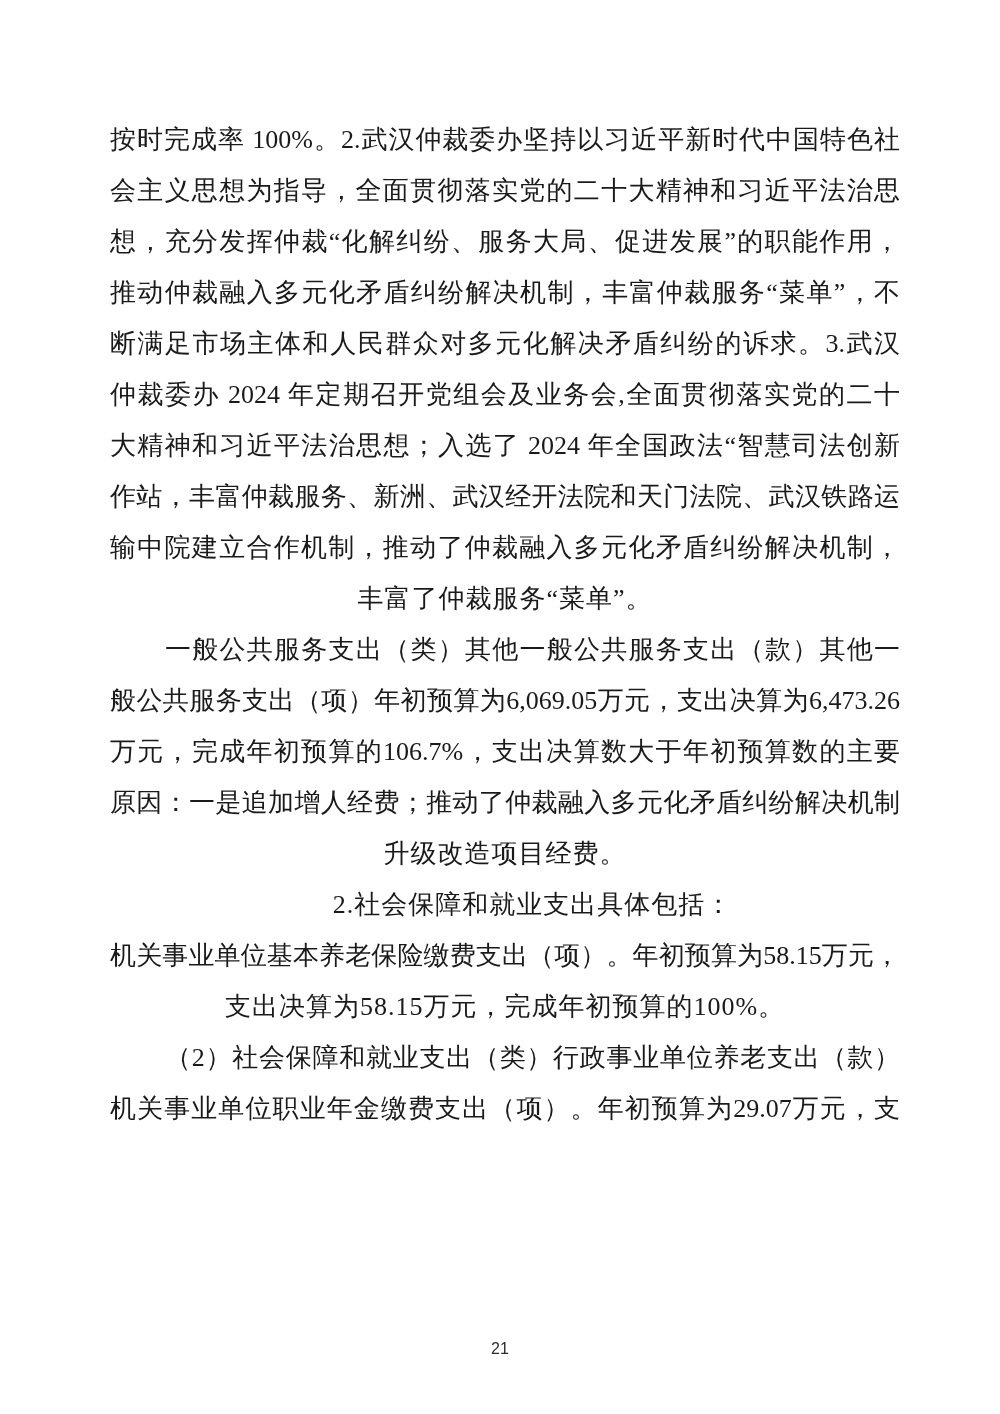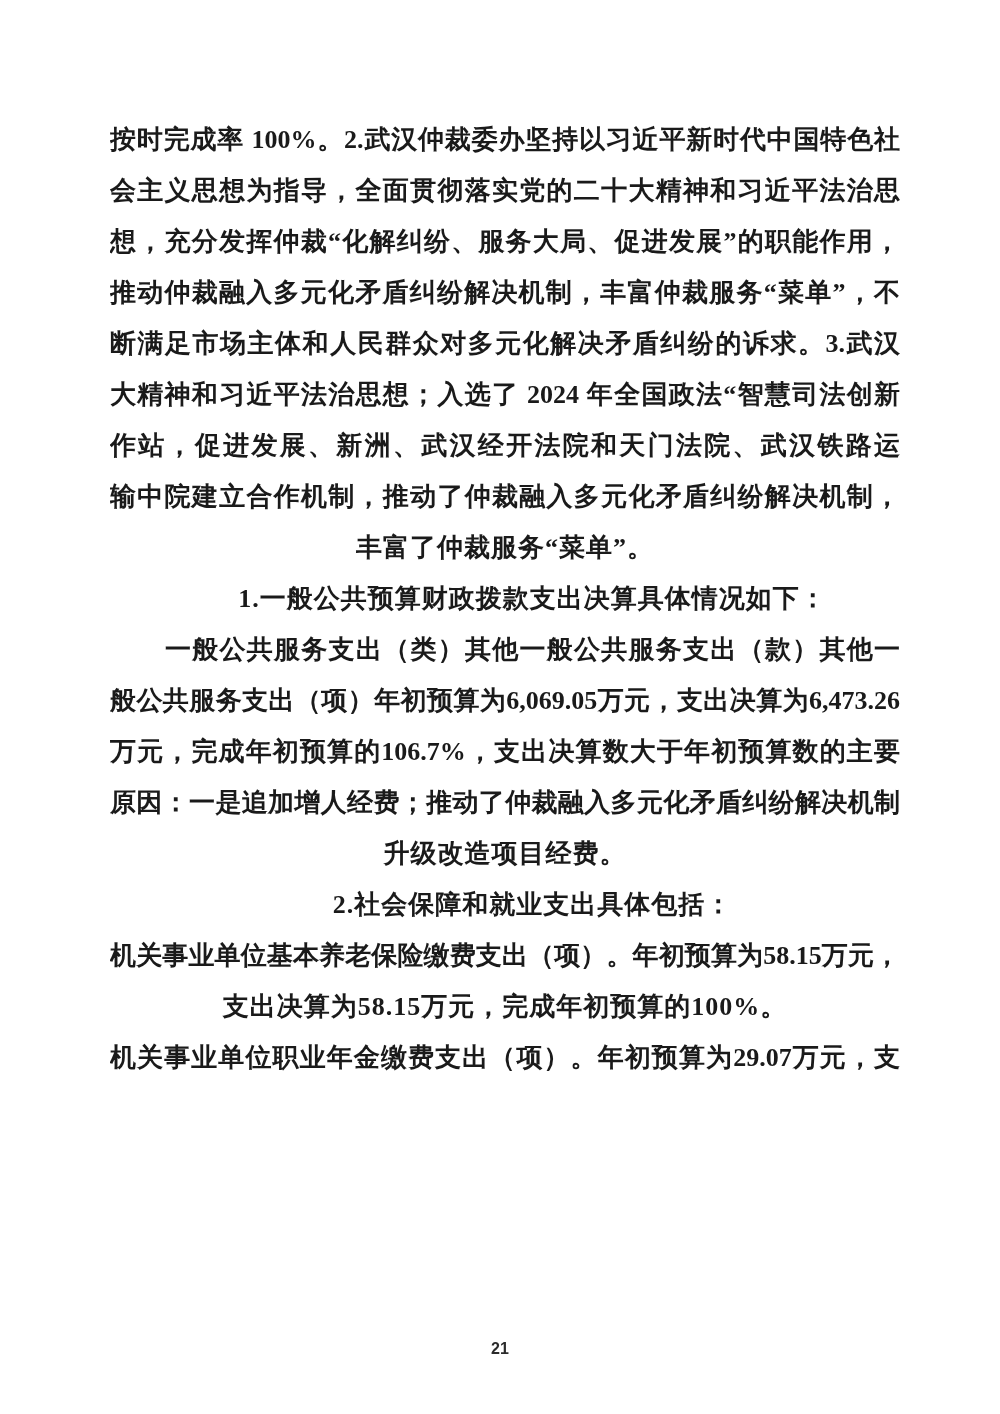--- a/index.html
+++ b/index.html
@@ -8,21 +8,20 @@
     background: #ffffff;
   }
   .page {
     position: relative;
     width: 1000px;
     height: 1414px;
     background: var(--page-bg, #ffffff);
     color: var(--text-color, #1a1a1a);
     font-family: "Liberation Serif", "DejaVu Serif", serif;
     overflow: hidden;
-    font-weight: bold;
   }
   .content {
     position: absolute;
     left: 110px;
     top: 114px;
     width: 790px;
   }
   .line {
     height: 51px;
     line-height: 51px;
@@ -55,29 +54,30 @@
 </head>
 <body>
 
 <div class="page">
   <div class="content">
       <div class="line justify">按时完成率 100%。2.武汉仲裁委办坚持以习近平新时代中国特色社</div>
       <div class="line justify">会主义思想为指导，全面贯彻落实党的二十大精神和习近平法治思</div>
       <div class="line justify">想，充分发挥仲裁“化解纠纷、服务大局、促进发展”的职能作用，</div>
       <div class="line justify">推动仲裁融入多元化矛盾纠纷解决机制，丰富仲裁服务“菜单”，不</div>
       <div class="line justify">断满足市场主体和人民群众对多元化解决矛盾纠纷的诉求。3.武汉</div>
+      <div class="line justify">仲裁委办 2024 年定期召开党组会及业务会,全面贯彻落实党的二十</div>
       <div class="line justify">大精神和习近平法治思想；入选了 2024 年全国政法“智慧司法创新</div>
-      <div class="line justify">作站，促进发展、新洲、武汉经开法院和天门法院、武汉铁路运</div>
+      <div class="line justify">作站，丰富仲裁服务、新洲、武汉经开法院和天门法院、武汉铁路运</div>
       <div class="line justify">输中院建立合作机制，推动了仲裁融入多元化矛盾纠纷解决机制，</div>
       <div class="line">丰富了仲裁服务“菜单”。</div>
-      <div class="line indent">1.一般公共预算财政拨款支出决算具体情况如下：</div>
       <div class="line justify indent">一般公共服务支出（类）其他一般公共服务支出（款）其他一</div>
       <div class="line justify">般公共服务支出（项）年初预算为6,069.05万元，支出决算为6,473.26</div>
       <div class="line justify">万元，完成年初预算的106.7%，支出决算数大于年初预算数的主要</div>
       <div class="line justify">原因：一是追加增人经费；推动了仲裁融入多元化矛盾纠纷解决机制</div>
       <div class="line">升级改造项目经费。</div>
       <div class="line indent">2.社会保障和就业支出具体包括：</div>
       <div class="line justify">机关事业单位基本养老保险缴费支出（项）。年初预算为58.15万元，</div>
       <div class="line">支出决算为58.15万元，完成年初预算的100%。</div>
+      <div class="line justify indent">（2）社会保障和就业支出（类）行政事业单位养老支出（款）</div>
       <div class="line justify">机关事业单位职业年金缴费支出（项）。年初预算为29.07万元，支</div>
     </div>
   <div class="page-number">21</div>
 </div>
 
 </body></html>

